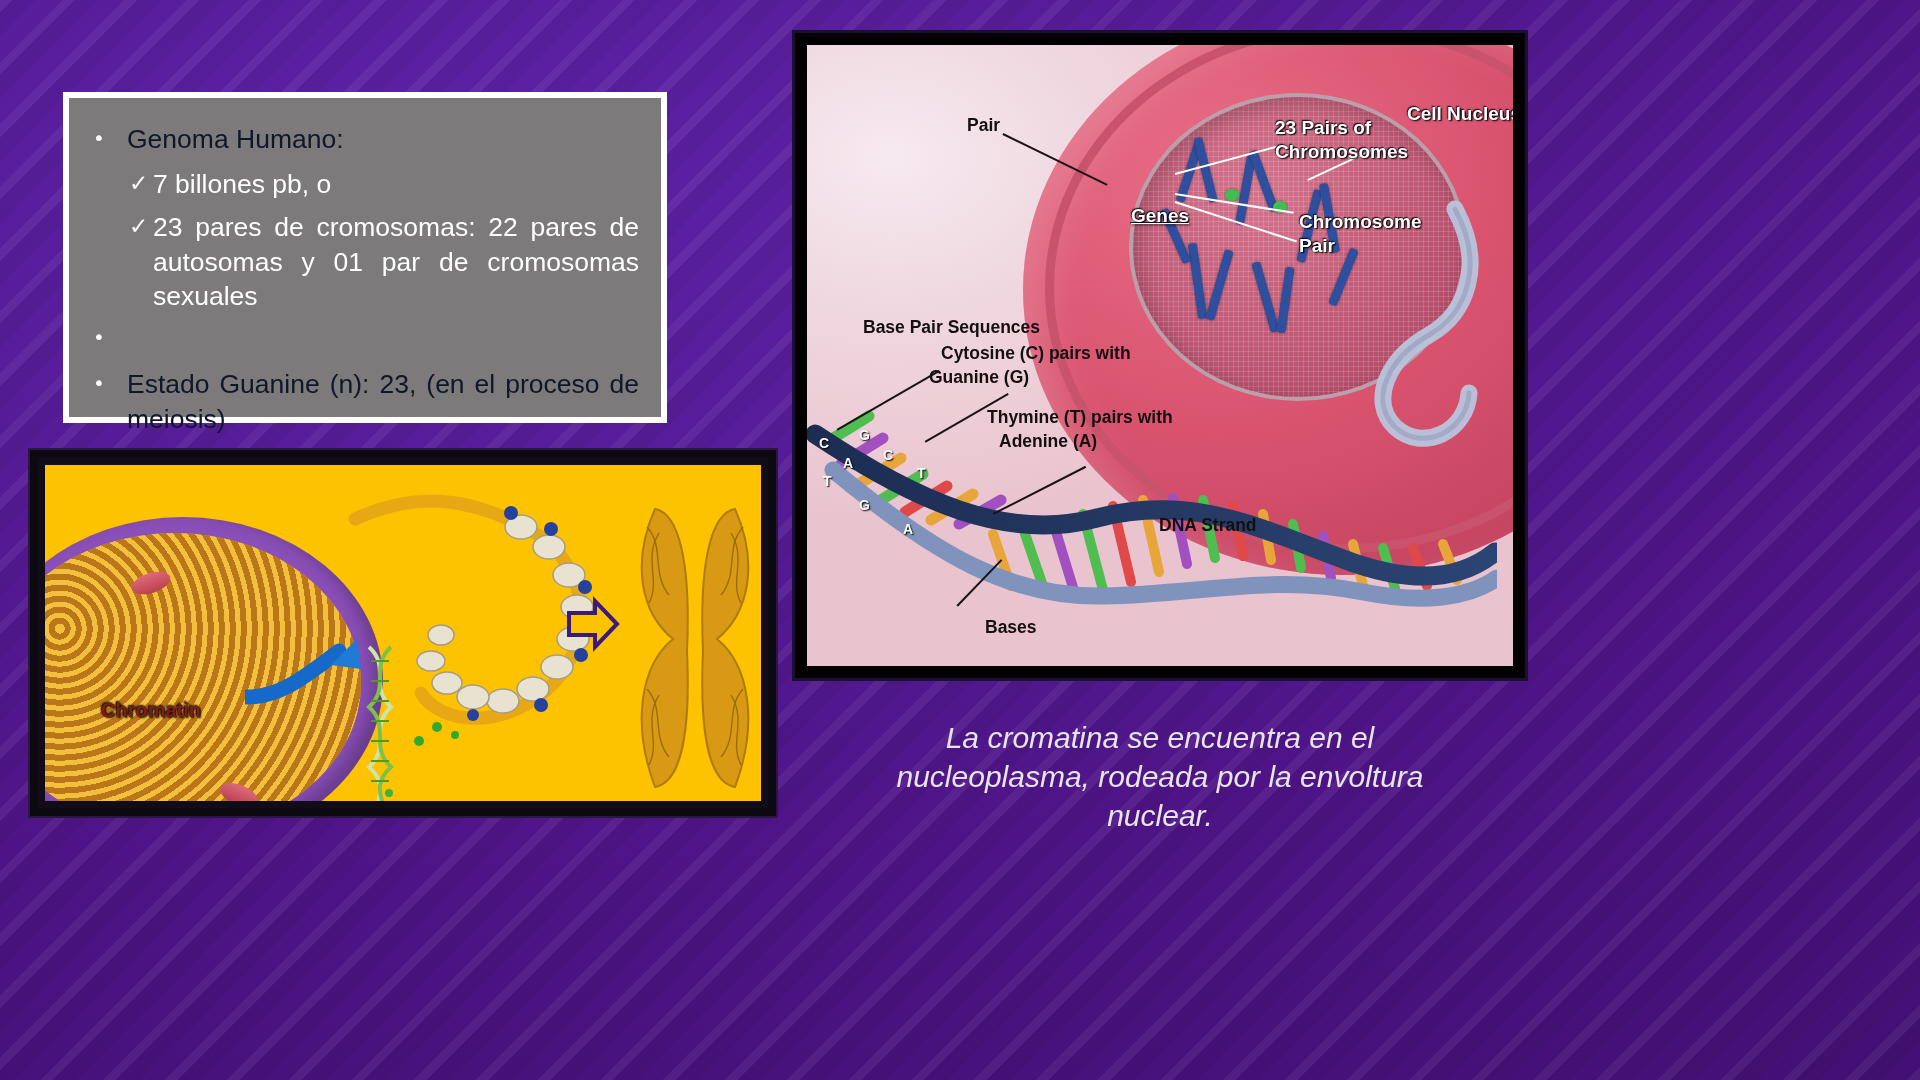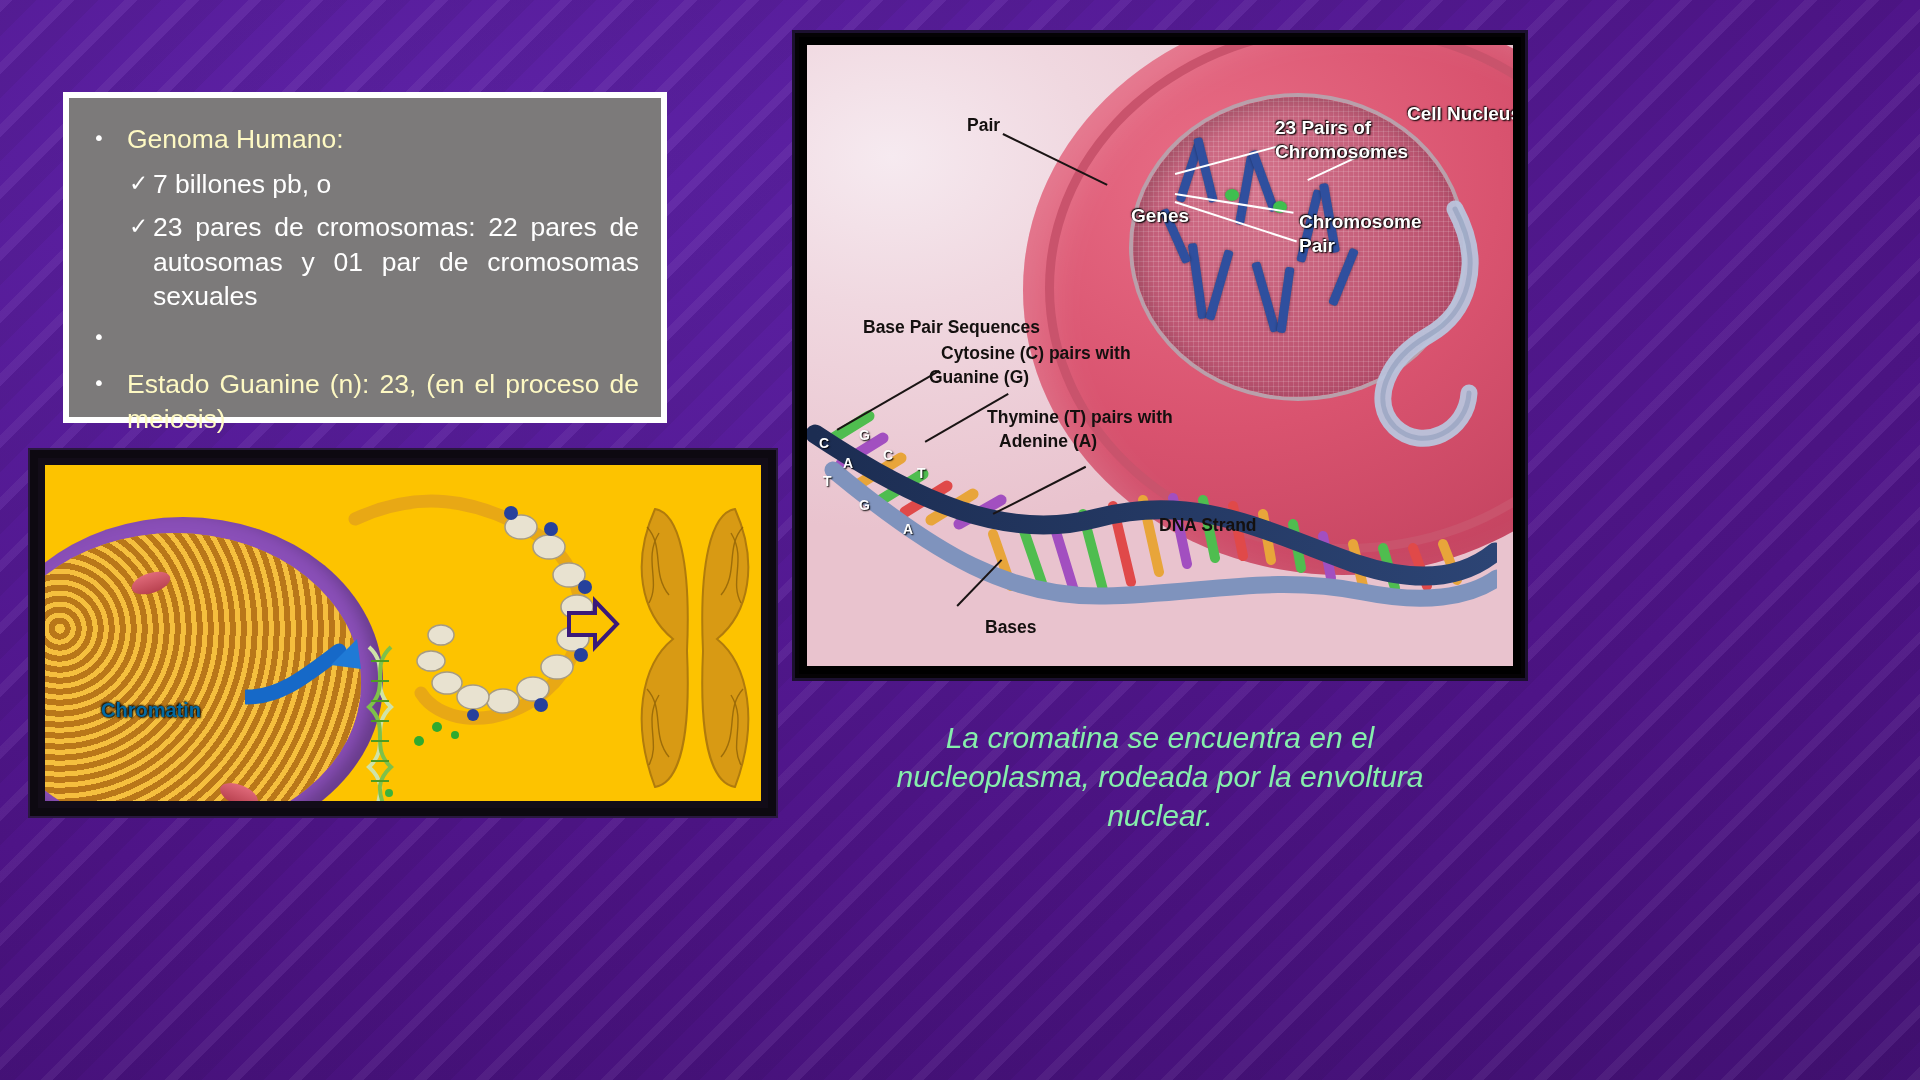--- a/index.html
+++ b/index.html
@@ -27,21 +27,21 @@
     padding:18px 22px 10px 14px;
   }
   .bullet-row{ display:flex; align-items:flex-start; }
   .b-mark{
     color:#ffffff; flex:0 0 auto; text-align:left;
     font-family:"DejaVu Sans", sans-serif;
   }
   .lvl1 { margin-bottom:2px; }
   .lvl1 .b-mark{ width:44px; font-size:20px; line-height:44px; padding-left:10px; }
   .lvl1 .b-text{
-    color:#fef9c3; font-size:26.5px; line-height:1.30;
+    color:#0f172a; font-size:26.5px; line-height:1.30;
     text-align:justify; flex:1 1 auto; padding-top:6px;
   }
   .lvl2 { margin-bottom:1px; }
   .lvl2 .b-mark{ width:46px; font-size:23px; line-height:42px; padding-left:46px; }
   .lvl2 .b-text{
     color:#ffffff; font-size:26.5px; line-height:1.31;
     text-align:justify; flex:1 1 auto; padding-top:5px; padding-left:24px;
   }
   .just{ text-align:justify; text-align-last:left; }
 
@@ -72,21 +72,21 @@
       repeating-radial-gradient(circle at 78% 22%, #f2bb33 0 5px, #9e6310 5px 12px);
     opacity:.97;
   }
   .pore{
     position:absolute; width:40px; height:20px; border-radius:50%;
     background:linear-gradient(#e06a7a,#b8414f);
   }
   .pore.p1{ left:148px; top:56px; transform:rotate(-18deg); }
   .pore.p2{ left:236px; top:268px; transform:rotate(22deg); }
   .chromatin-label{
-    position:absolute; left:56px; top:234px; color:#0369a1;
+    position:absolute; left:56px; top:234px; color:#7f1d1d;
     font-size:20px; font-weight:bold;
     text-shadow:1px 1px 2px #000, -1px -1px 2px #000;
     font-family:"Liberation Sans", sans-serif;
   }
   .blue-arrow{
     position:absolute; left:200px; top:170px; width:130px; height:70px;
   }
   .dna-mini{
     position:absolute; left:318px; top:178px; width:34px; height:170px;
   }
@@ -144,21 +144,21 @@
   .leader{ position:absolute; background:#1a1414; height:1.6px; transform-origin:0 50%; }
   .leader-w{ position:absolute; background:#ffffff; height:1.6px; transform-origin:0 50%; }
   .base-letter{
     position:absolute; color:#fff; font-size:14px; font-weight:bold;
     text-shadow:1px 1px 1.5px #000;
   }
 
   
   .caption{
     position:absolute; left:860px; top:718px; width:600px;
-    text-align:center; color:#86efac;
+    text-align:center; color:#e5e5e5;
     font-style:italic; font-size:30px; line-height:1.30;
     font-family:"Liberation Sans", sans-serif;
   }
 </style>
 </head>
 <body>
 
 <div class="textbox">
 
   <div class="bullet-row lvl1">
@@ -356,21 +356,21 @@
     <div class="leader-w" style="left:368px;top:128px;width:108px;transform:rotate(-15deg);"></div>
     <div class="leader-w" style="left:368px;top:148px;width:120px;transform:rotate(9deg);"></div>
     <div class="leader-w" style="left:368px;top:156px;width:128px;transform:rotate(18deg);"></div>
     <div class="leader-w" style="left:566px;top:104px;width:72px;transform:rotate(155deg);"></div>
     <div class="leader" style="left:30px;top:384px;width:118px;transform:rotate(-30deg);"></div>
     <div class="leader" style="left:118px;top:396px;width:96px;transform:rotate(-30deg);"></div>
     <div class="leader" style="left:186px;top:468px;width:104px;transform:rotate(-27deg);"></div>
     <div class="leader" style="left:150px;top:560px;width:64px;transform:rotate(-46deg);"></div>
 
     <div class="lbl lbl-dark" style="left:160px;top:70px;">Pair</div>
-    <div class="lbl lbl-light" style="left:324px;top:160px;">Genes</div>
+    <div class="lbl lbl-light" style="left:324px;top:160px;text-decoration:underline;">Genes</div>
     <div class="lbl lbl-light" style="left:468px;top:72px;">23 Pairs of</div>
     <div class="lbl lbl-light" style="left:468px;top:96px;">Chromosomes</div>
     <div class="lbl lbl-light" style="left:600px;top:58px;">Cell Nucleus</div>
     <div class="lbl lbl-light" style="left:492px;top:166px;">Chromosome</div>
     <div class="lbl lbl-light" style="left:492px;top:190px;">Pair</div>
 
     <div class="lbl lbl-dark" style="left:56px;top:272px;">Base Pair Sequences</div>
     <div class="lbl lbl-dark" style="left:122px;top:298px;margin-left:12px;">Cytosine (C) pairs with</div>
     <div class="lbl lbl-dark" style="left:122px;top:322px;">Guanine (G)</div>
     <div class="lbl lbl-dark" style="left:180px;top:362px;">Thymine (T) pairs with</div>

